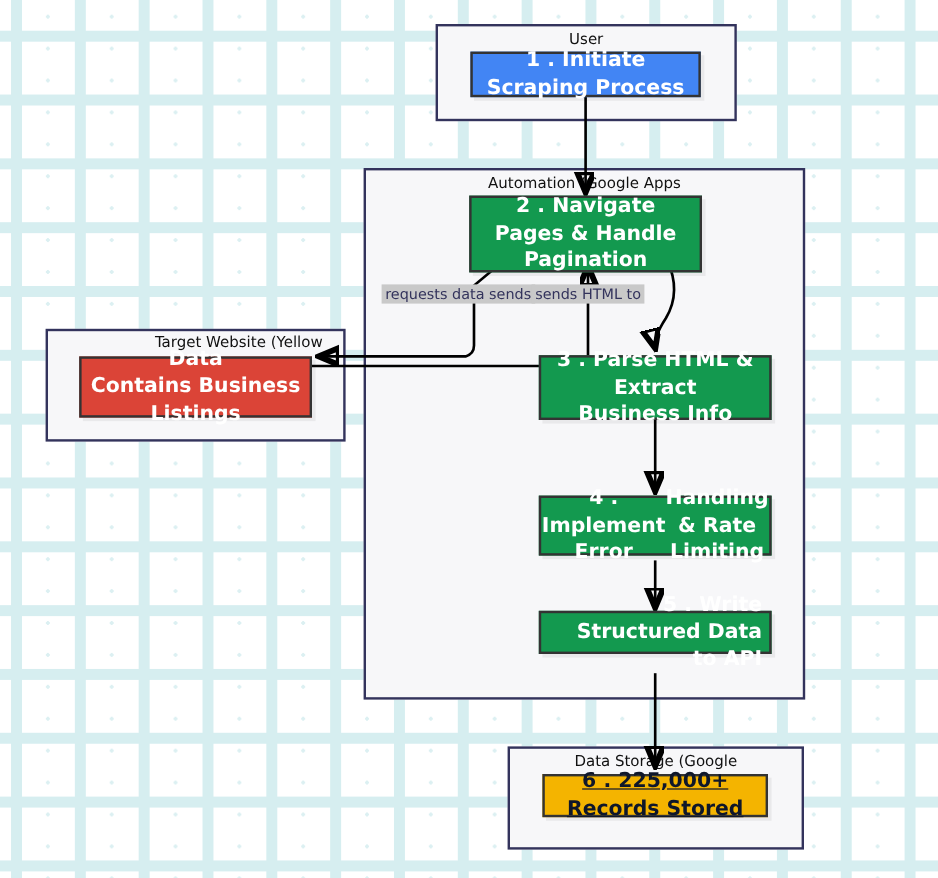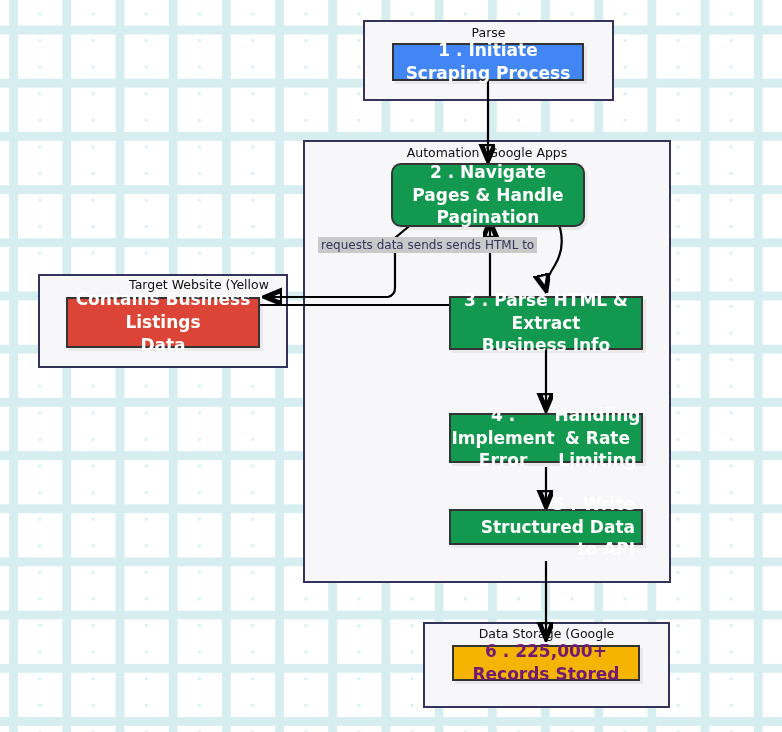--- a/index.html
+++ b/index.html
@@ -65,21 +65,21 @@
     font-weight: bold;
     line-height: 1.35;
     padding: 2px 6px;
     box-shadow: 3px 3px 0 rgba(0,0,0,0.055);
     z-index: 8;
   }
   .node span { display: block; width: 100%; }
   .node.blue   { background: #4285f4; color: #ffffff; }
   .node.green  { background: #13994f; color: #ffffff; }
   .node.red    { background: #db4437; color: #ffffff; }
-  .node.yellow { background: #f4b400; color: #701a75; }
+  .node.yellow { background: #f4b400; color: #0f172a; text-decoration: underline; }
 
   
   #edges {
     position: absolute;
     left: 0; top: 0;
     width: 782px; height: 732px;
     z-index: 7;
     pointer-events: none;
   }
   #edges path, #edges line { fill: none; stroke: #000000; stroke-width: 2.2px; }
@@ -95,21 +95,21 @@
     white-space: nowrap;
     z-index: 9;
   }
 </style>
 </head>
 <body>
 
 <div id="canvas">
 
   <div class="subgraph" style="left:363px; top:20px; width:251px; height:81px;"></div>
-  <div class="subgraph-title" style="left:363px; top:25px; width:251px;">Parse</div>
+  <div class="subgraph-title" style="left:363px; top:25px; width:251px;">User</div>
 
   <div class="subgraph" style="left:303px; top:140px; width:368px; height:443px;"></div>
   <div class="subgraph-title" style="left:303px; top:145px; width:368px;">Automation (Google Apps</div>
 
   <div class="subgraph" style="left:38px; top:274px; width:250px; height:94px;"></div>
   <div class="subgraph-title" style="left:38px; top:277px; width:250px;padding-left:36px;">Target Website (Yellow</div>
 
   <div class="subgraph" style="left:423px; top:622px; width:247px; height:86px;"></div>
   <div class="subgraph-title" style="left:423px; top:626px; width:247px;">Data Storage (Google</div>
 
@@ -135,28 +135,28 @@
     <path d="M546,561 L546,638" marker-end="url(#ah)"></path>
   </svg>
 
   <div class="edge-label" style="left:318px; top:237px;">requests data sends</div>
   <div class="edge-label" style="left:443px; top:237px;text-align:right;">sends HTML to</div>
 
   <div class="node blue" style="left:392px; top:43px; width:192px; height:38px;">
     <span>1 . Initiate Scraping Process</span>
   </div>
 
-  <div class="node green" style="left:391px; top:163px; width:194px; height:64px; flex-direction:column;border-radius:10px;">
+  <div class="node green" style="left:391px; top:163px; width:194px; height:64px; flex-direction:column;">
     <span>2 . Navigate Pages &amp; Handle</span>
     <span>Pagination</span>
   </div>
 
   <div class="node red" style="left:66px; top:297px; width:194px; height:51px; flex-direction:column;">
+    <span>Data</span>
     <span>Contains Business Listings</span>
-    <span>Data</span>
   </div>
 
   <div class="node green" style="left:449px; top:296px; width:194px; height:54px; flex-direction:column;">
     <span>3 . Parse HTML &amp; Extract</span>
     <span>Business Info</span>
   </div>
 
   <div class="node green" style="left:449px; top:413px; width:194px; height:50px; flex-direction:row;">
     <span>4 . Implement Error</span>
     <span>Handling &amp; Rate Limiting</span>

